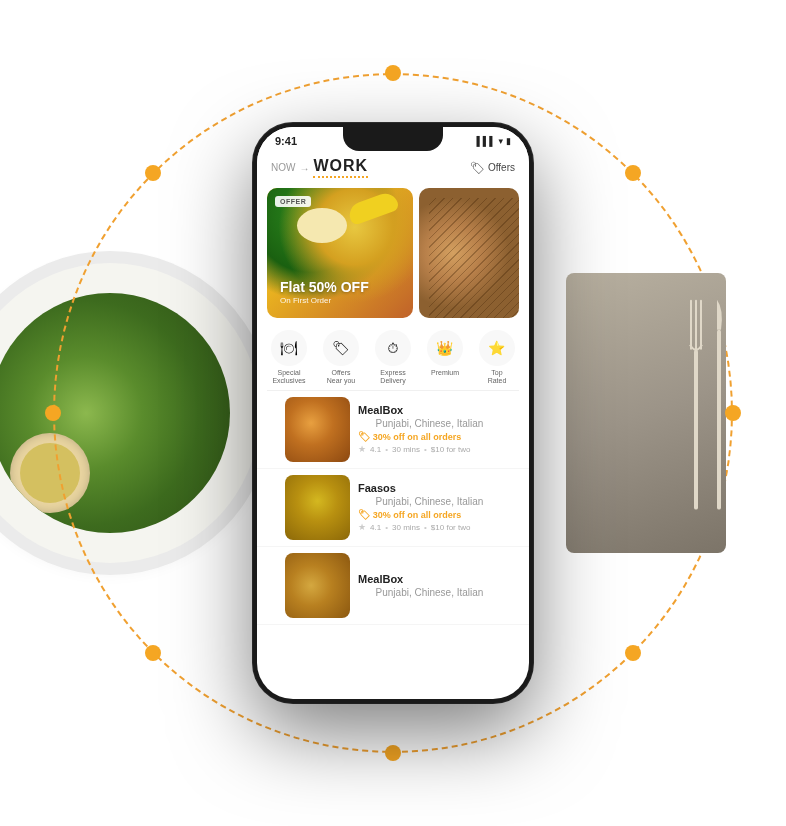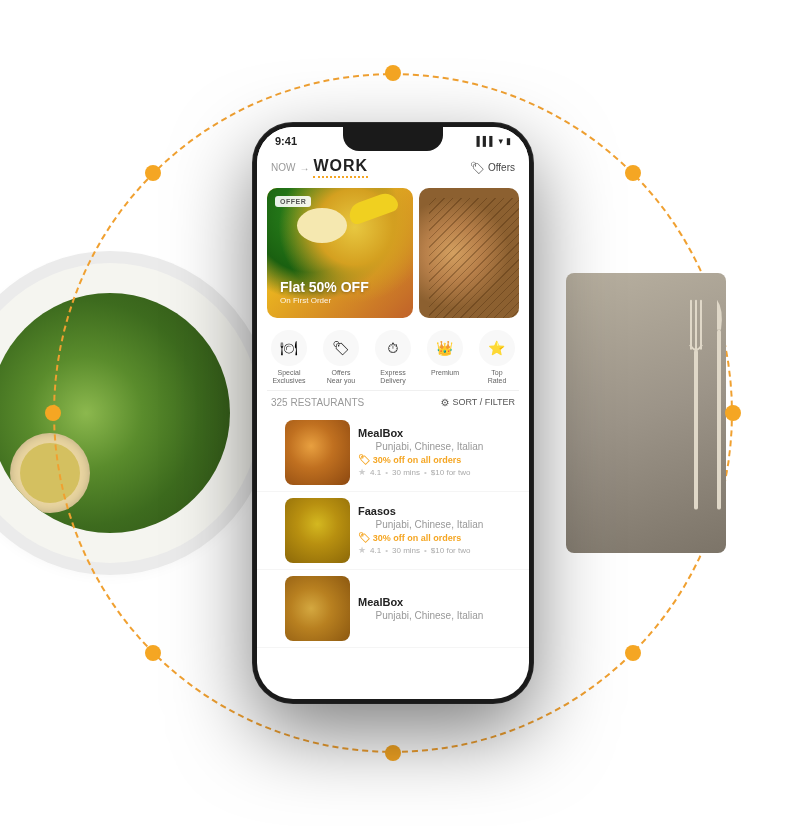--- a/index.html
+++ b/index.html
@@ -569,27 +569,20 @@
             <span class="cat-label">Premium</span>
           </div>
           <div class="cat-item">
             <div class="cat-icon">⭐</div>
             <span class="cat-label">Top<br>Rated</span>
           </div>
         </div>
 
         <div class="divider"></div>
 
-        <div class="list-header">
-          <span class="list-count">325 RESTAURANTS</span>
-          <div class="sort-filter">
-            <span class="filter-icon">⚙</span>
-            <span>SORT / FILTER</span>
-          </div>
-        </div>
 
         <div class="restaurant-item">
           <div class="rest-image rest-img-1"></div>
           <div class="rest-info">
             <span class="rest-name">MealBox</span>
             <span class="rest-cuisine">Punjabi, Chinese, Italian</span>
             <div class="rest-offer">
               <span class="offer-tag-icon">🏷</span>
               <span>30% off on all orders</span>
             </div>

